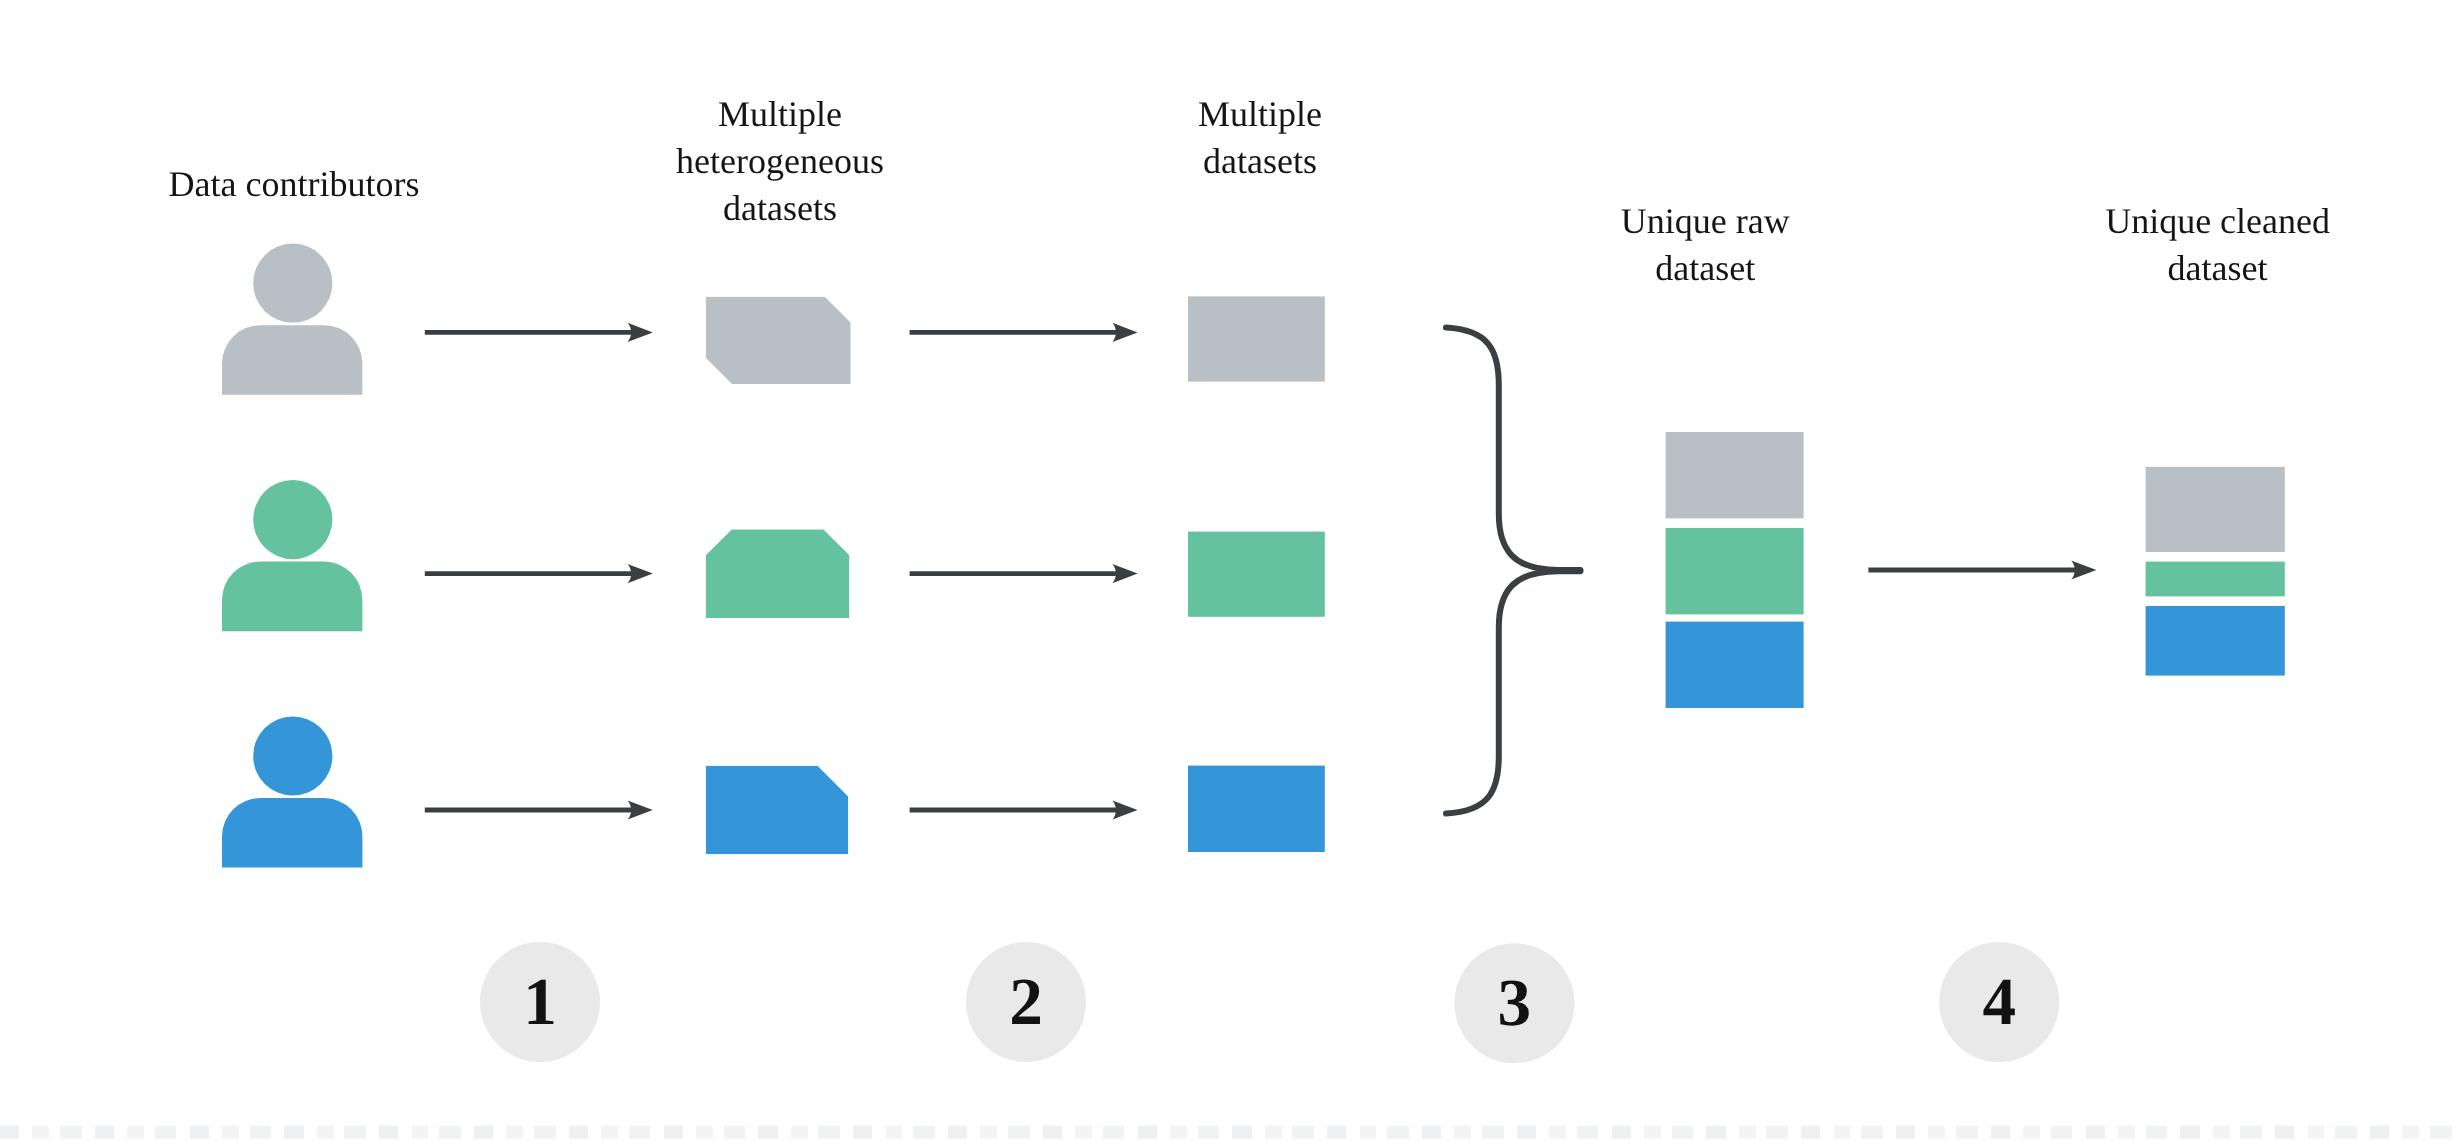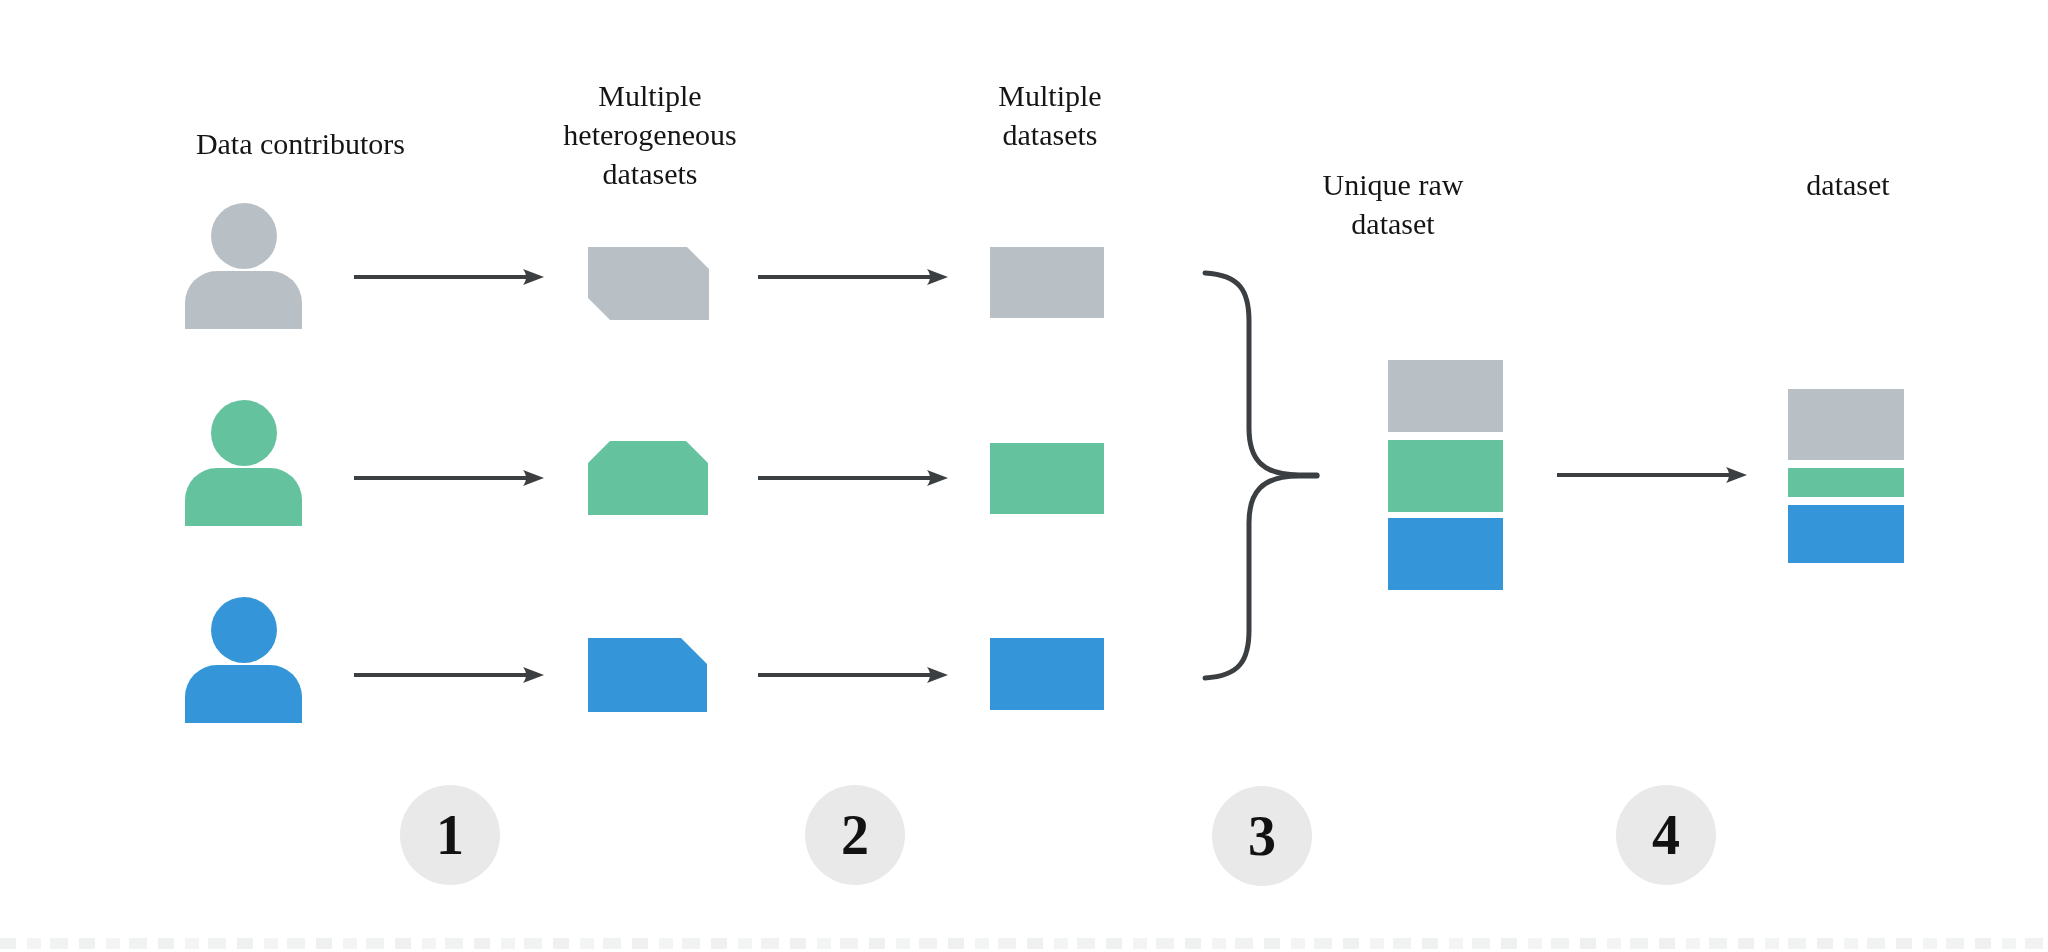--- a/index.html
+++ b/index.html
@@ -49,39 +49,40 @@
       #e2e4e5 0 16px, transparent 16px 27px,
       #ebecec 27px 41px, transparent 41px 50px,
       #e6e8e8 50px 68px, transparent 68px 79px);
   }
 </style>
 </head>
 <body>
 
 <div id="stage">
 
-  <div class="col-label" style="left:85px;top:124px;text-align:right;">Data contributors</div>
+  <div class="col-label" style="left:85px;top:134px;">Data contributors</div>
 
   <div class="col-label" style="left:490px;top:76px;">
     <div>Multiple</div>
     <div>heterogeneous</div>
     <div>datasets</div>
   </div>
 
   <div class="col-label" style="left:890px;top:76px;">
     <div>Multiple</div>
     <div>datasets</div>
   </div>
 
-  <div class="col-label" style="left:1233px;top:165px;">
+  <div class="col-label" style="left:1261px;top:165px;">
     <div>Unique raw</div>
     <div>dataset</div>
   </div>
 
   <div class="col-label" style="left:1688px;top:165px;">
+    <div>Unique cleaned</div>
     <div>dataset</div>
   </div>
 
   <div class="person" style="--c:var(--gray);left:185px;top:203px;">
     <div class="head"></div>
     <div class="torso"></div>
   </div>
   <div class="person" style="--c:var(--green);left:185px;top:400px;">
     <div class="head"></div>
     <div class="torso"></div>

